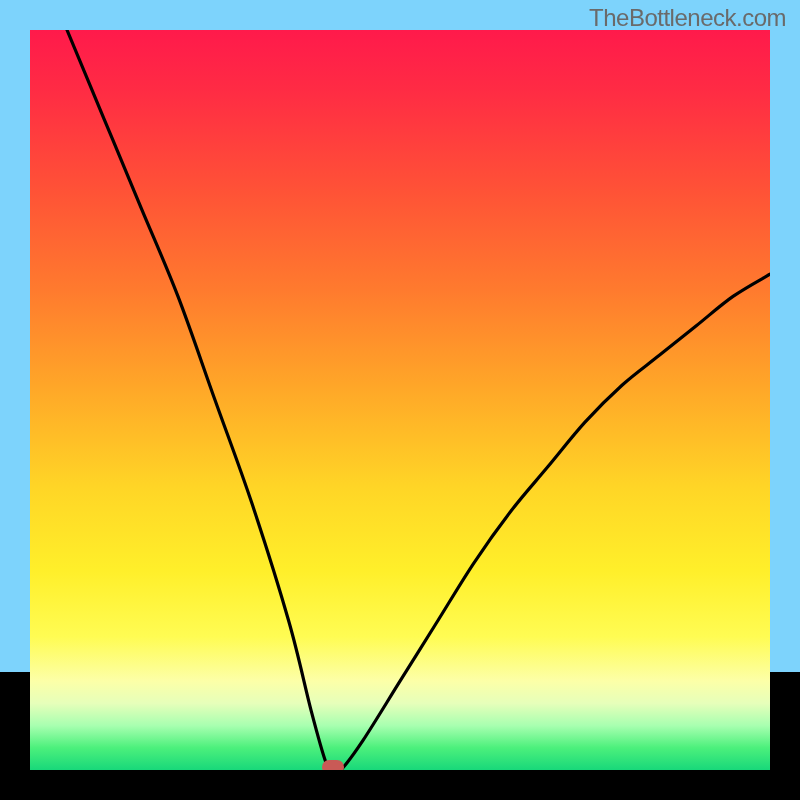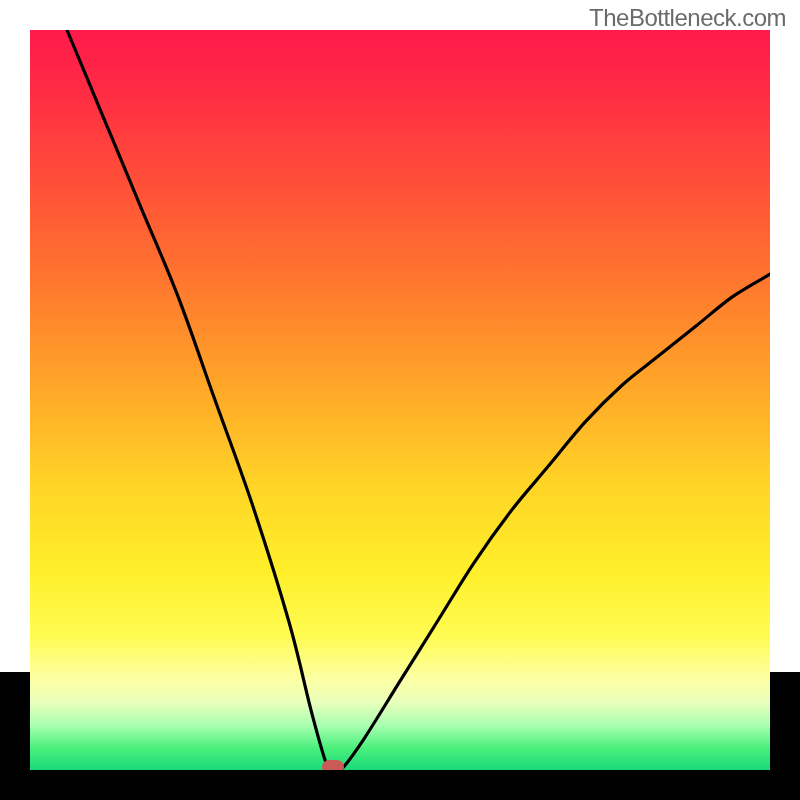--- a/index.html
+++ b/index.html
@@ -8,21 +8,21 @@
     width: 800px;
     height: 800px;
     background: #000;
     overflow: hidden;
     font-family: Arial, Helvetica, sans-serif;
   }
   .outer {
     width: 800px;
     height: 672px;
     position: relative;
-    background: #ffffff;
+    background: #7dd3fc;
   }
   .watermark {
     position: absolute;
     top: 4px;
     right: 14px;
     font-size: 24px;
     font-weight: 400;
     color: #6a6a6a;
     letter-spacing: -0.5px;
     z-index: 5;

